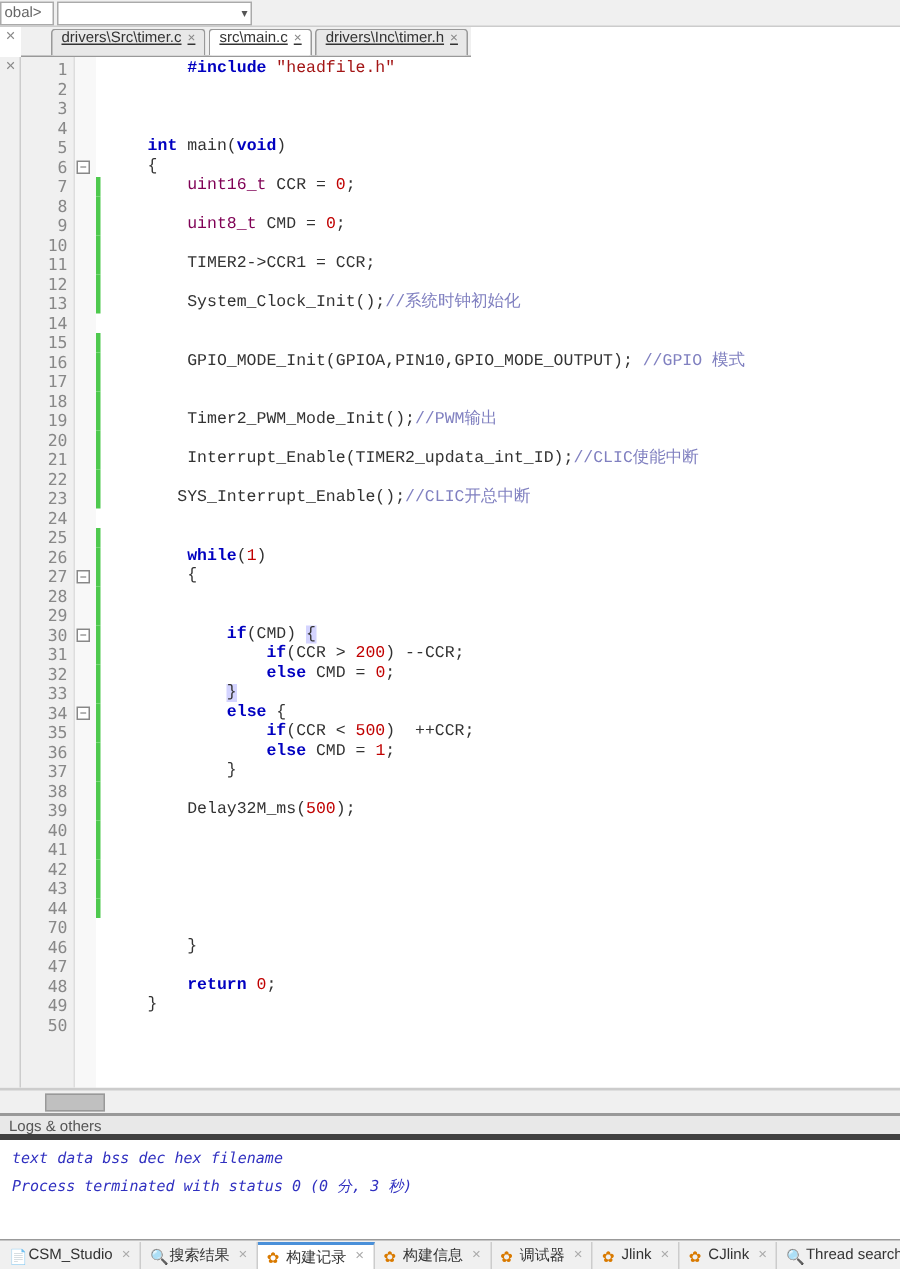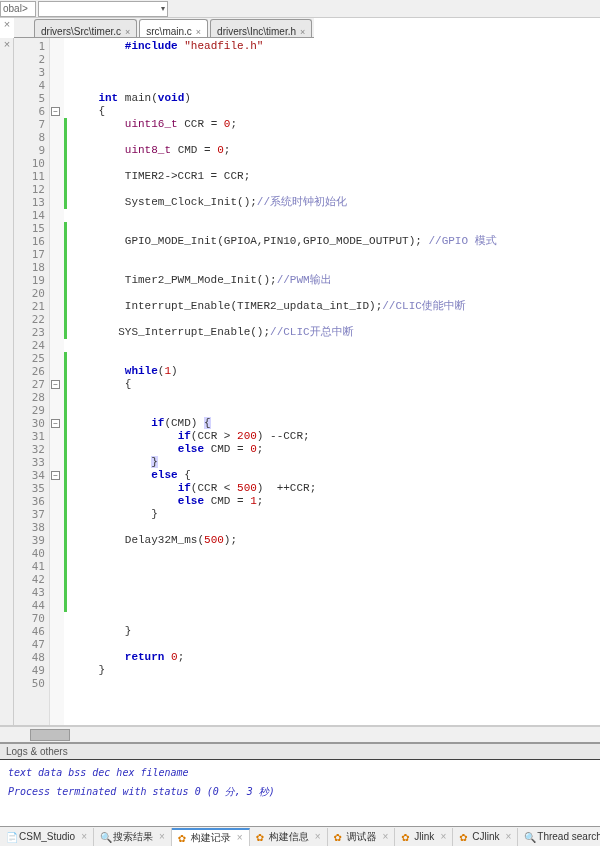--- a/index.html
+++ b/index.html
@@ -5,21 +5,21 @@
 *{margin:0;padding:0;box-sizing:border-box;}
 body{font-family:"Segoe UI",Tahoma,sans-serif;font-size:11px;color:#333;background:#fff;width:600px;height:846px;overflow:hidden;position:relative;}
 .toolbar-top{height:18px;background:#f0f0f0;border-bottom:1px solid #ccc;display:flex;align-items:center;}
 .combo{height:16px;background:#fff;border:1px solid #aaa;display:flex;align-items:center;justify-content:space-between;padding:0 2px;font-size:10px;color:#666;gap:42px;}
 .combo .arrow{font-size:8px;color:#555;}
 .combo1{width:36px;margin-left:0;}
 .combo2{width:130px;margin-left:2px;}
 .combo3{flex:1;margin-left:8px;border:none;background:transparent;}
 .close-x{width:14px;text-align:center;color:#888;font-size:11px;cursor:pointer;}
 .tab-area{height:20px;background:#f0f0f0;border-bottom:1px solid #999;display:flex;align-items:flex-end;padding-left:20px;}
-.tab{height:18px;padding:0 6px;display:flex;align-items:flex-end;gap:4px;font-size:10px;border:1px solid #999;border-bottom:none;background:#e8e8e8;margin-right:2px;border-radius:3px 3px 0 0;}
+.tab{height:18px;padding:0 6px;display:flex;align-items:flex-start;gap:4px;font-size:10px;border:1px solid #999;border-bottom:none;background:#e8e8e8;margin-right:2px;border-radius:3px 3px 0 0;text-decoration:underline;}
 .tab.active{background:#fff;}
 .tab-close{font-size:9px;color:#888;cursor:pointer;}
 .editor-wrap{display:flex;height:688px;border-bottom:1px solid #ccc;position:relative;}
 .closebar{width:14px;background:#f0f0f0;border-right:1px solid #ccc;}
 .gutter{width:36px;background:#f0f0f0;border-right:1px solid #ddd;text-align:right;padding-right:4px;font-family:Consolas,monospace;font-size:11px;color:#888;padding-top:2px;}
 .gutter div{height:13px;line-height:13px;}
 .fold-col{width:14px;background:#f8f8f8;position:relative;}
 .fold-mark{position:absolute;left:1px;width:9px;height:9px;border:1px solid #888;background:#fff;font-size:8px;line-height:7px;text-align:center;color:#555;cursor:pointer;}
 .change-col{width:4px;background:#fff;position:relative;}
 .change-bar{position:absolute;left:0;width:3px;background:#4ec94e;}
@@ -27,21 +27,21 @@
 .code-line{height:13px;}
 .kw{color:#0000c0;font-weight:bold;}
 .ty{color:#7f0055;}
 .num{color:#c00000;}
 .str{color:#a31515;}
 .cm{color:#8080c0;}
 .hl{background:#d4d4ff;}
 .hscroll{height:16px;background:#f0f0f0;border-top:1px solid #ccc;position:relative;}
 .hscroll-thumb{position:absolute;left:30px;top:2px;height:12px;width:40px;background:#c0c0c0;border:1px solid #999;}
 .logs-panel{height:100px;border-top:2px solid #999;}
-.logs-header{height:16px;background:#e8e8e8;border-bottom:1px solid #404040;padding:2px 6px;font-size:10px;color:#555;}
+.logs-header{height:16px;background:#e8e8e8;border-bottom:4px solid #404040;padding:2px 6px;font-size:10px;color:#555;}
 .logs-body{padding:6px 8px;font-family:Consolas,monospace;font-size:10px;color:#3030c0;font-style:italic;line-height:13px;}
 .bottom-tabs{position:absolute;bottom:0;left:0;right:0;height:20px;background:#f0f0f0;border-top:1px solid #999;display:flex;align-items:center;overflow:hidden;}
 .btab{height:18px;padding:0 6px;display:flex;align-items:center;gap:3px;font-size:10px;border-right:1px solid #ccc;white-space:nowrap;}
 .btab.active{background:#fff;border-top:2px solid #4a90d9;}
 .bicon{width:10px;height:10px;display:inline-block;}
 .gear{color:#d97a00;}
 .mag{color:#888;}
 </style>
 </head>
 <body>

